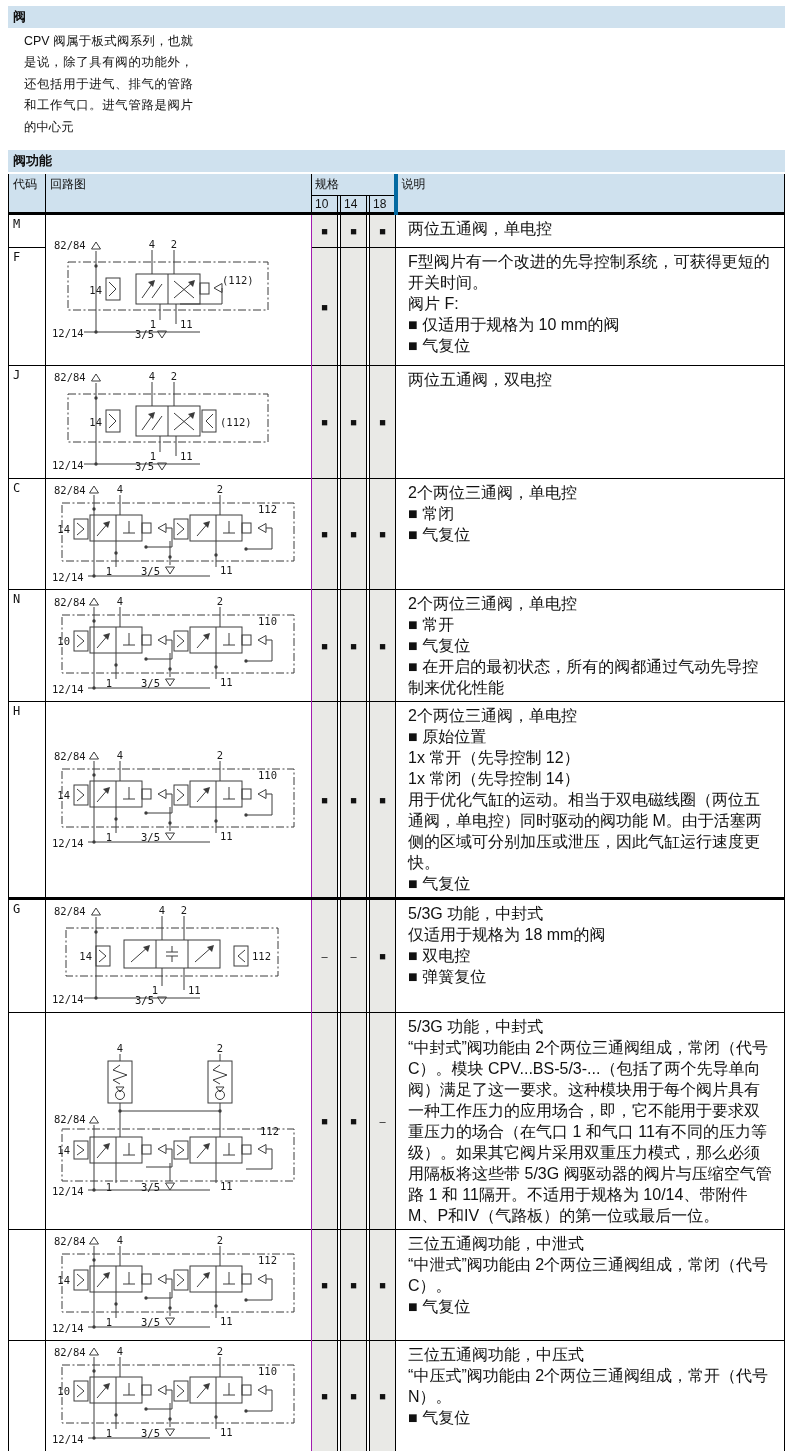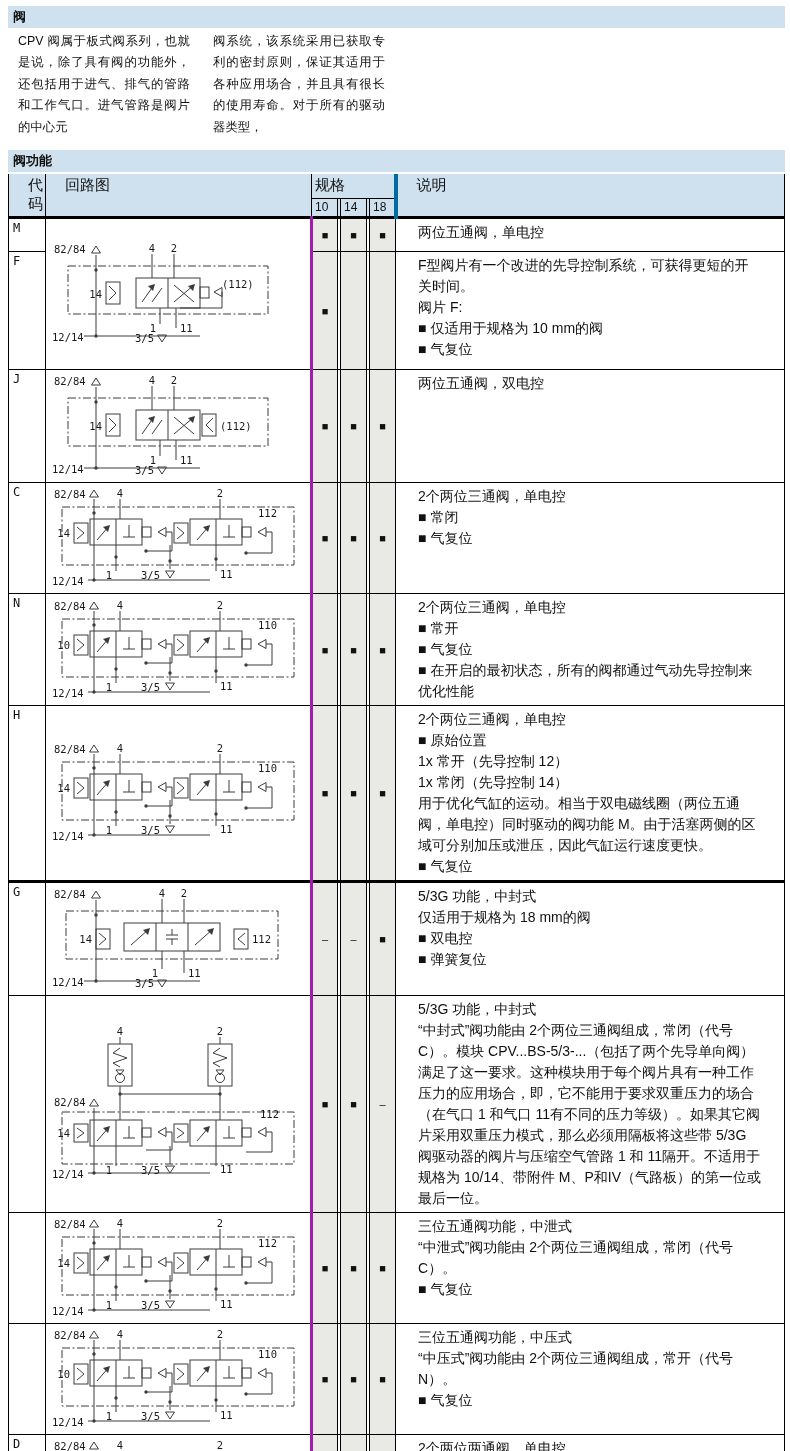--- a/index.html
+++ b/index.html
@@ -1,46 +1,45 @@
 <!DOCTYPE html>
 <html><head>
 <meta charset="utf-8">
 <style>
   html,body{margin:0;padding:0;background:#fff}
   body{width:790px;font-family:"Liberation Sans",sans-serif;color:#111}
   .wrap{padding:6px 5px 10px 8px}
   .bar{background:#cfe1ee;font-weight:bold;font-size:13px;line-height:18px;padding:2px 5px;margin-bottom:2px}
-  .intro{display:grid;grid-template-columns:repeat(4,1fr);column-gap:23px;font-size:12.4px;line-height:21.4px;text-align:justify;margin:3px 10px 12px}
+  .intro{display:grid;grid-template-columns:repeat(4,1fr);column-gap:23px;font-size:12.4px;line-height:21.4px;text-align:justify;margin:3px 16px 12px}
   table.vt{border-collapse:collapse;table-layout:fixed;width:777px;border-left:1px solid #000;border-right:1px solid #000;border-bottom:3px solid #000}
-  thead td{background:#cfe1ee;font-size:15px;vertical-align:top;padding:2px 19px}
+  thead td{background:#cfe1ee;font-size:12px;vertical-align:top;padding:2px 4px}
   thead td.codeh{border-right:1px solid #000}
   thead td.diagh{border-right:1px solid #000}
   thead td.spech{border-bottom:1px solid #000;padding-left:3px}
   thead td.desch{border-left:4px solid #0369a1}
   thead tr.h2 td.size{border-left:1px solid #000;border-right:1px solid #000;font-size:12px;padding:1px 3px}
   tbody tr{border-top:1px solid #000}
   tbody tr:first-child{border-top:3px solid #000}
   tbody tr.thick{border-top:3px solid #000}
   tbody td{padding:0}
   td.code{border-right:1px solid #000;font-size:12px;vertical-align:top;padding:2px 4px;font-family:"DejaVu Sans Mono","Liberation Mono",monospace}
-  td.diag{border-right:3px solid #a21caf;vertical-align:middle;padding:2px 0 2px 4px}
+  td.diag{border-right:1px solid #a21caf;vertical-align:middle;padding:2px 0 2px 4px}
   td.spec{border-left:1px solid #000;border-right:1px solid #000;background:#e9e9e6;text-align:center;vertical-align:middle;font-size:11px}
-  td.desc{border-left:1px solid #000;vertical-align:top;padding:3px 22px;font-size:14px;line-height:21px}
+  td.desc{border-left:1px solid #000;vertical-align:top;padding:3px 12px;font-size:16px;line-height:21px}
   td.desc div{margin:0}
 </style>
 </head>
 <body>
 
 <div class="wrap">
 
   <div class="bar">阀</div>
 
   <div class="intro">
     <div>CPV 阀属于板式阀系列，也就是说，除了具有阀的功能外，还包括用于进气、排气的管路和工作气口。进气管路是阀片的中心元</div>
-    <div>阀系统，该系统采用已获取专利的密封原则，保证其适用于各种应用场合，并且具有很长的使用寿命。对于所有的驱动器类型，</div>
   </div>
 
   <div class="bar">阀功能</div>
 
   <table class="vt">
     <colgroup>
       <col style="width:37px">
         <col style="width:266px">
       <col style="width:26px">
         <col style="width:3px">

